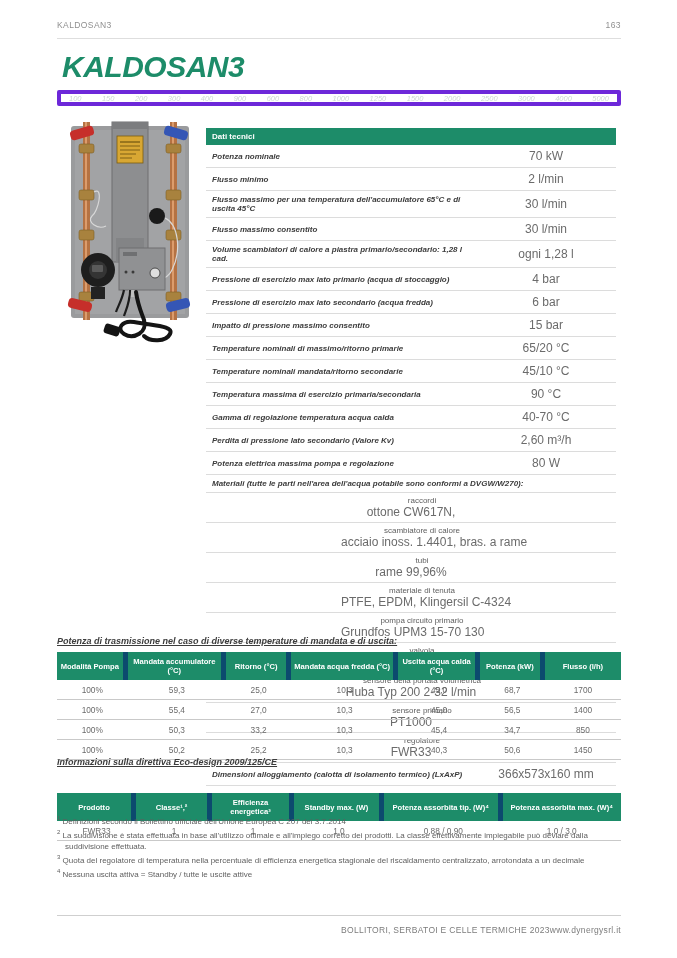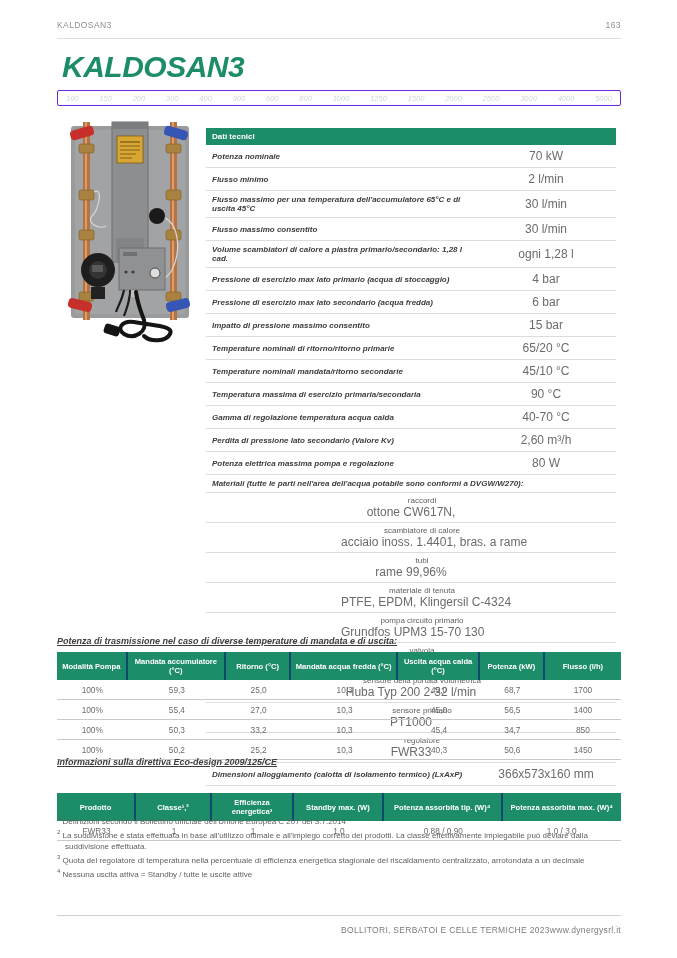--- a/index.html
+++ b/index.html
@@ -10,21 +10,21 @@
 
   
   .page-header { position:absolute; top:20px; left:57px; right:56px; display:flex; justify-content:space-between;
     font-size:8.5px; letter-spacing:.4px; color:#8f8f8f; border-bottom:1px solid #dedede; padding-bottom:8px; }
 
   
   .doc-title { position:absolute; top:50px; left:62px; font-size:30px; font-weight:700; font-style:italic;
     color:var(--accent); letter-spacing:-0.5px; }
 
   
-  .ruler { position:absolute; top:90px; left:57px; width:564px; height:16px; border:1px solid #6d28d9;
+  .ruler { position:absolute; top:90px; left:57px; width:564px; height:16px; border:4px solid #6d28d9;
     border-radius:2px; display:flex; align-items:center; justify-content:space-between; padding:0 8px; }
   .ruler span { font-size:7.5px; font-style:italic; color:#ccd9d3; }
 
   
   .product { position:absolute; top:120px; left:58px; width:144px; height:230px; }
 
   
   .tech { position:absolute; top:128px; left:206px; width:410px; font-size:8px; }
   .tech-head { background:var(--accent); color:#fff; font-weight:700; font-size:8px; padding:4px 6px 4px 6px; }
   .t-row { display:flex; align-items:center; border-bottom:1px solid #dcdcdc; padding:4px 0; }
@@ -39,21 +39,21 @@
     color:#3c3c3c; text-decoration:underline; }
   .caption.trans { top:636px; }
   .caption.eco { top:757px; }
 
   
   .grid { position:absolute; left:57px; width:564px; }
   .grid.trans { top:652px; }
   .grid.eco { top:793px; }
   .grid-head { display:flex; }
   .grid-head .cell { background:var(--accent); color:#fff; font-weight:700; font-size:7.6px;
-    text-align:center; padding:5px 2px; border-right:2px solid #0c4a6e; display:flex; align-items:center; justify-content:center; }
+    text-align:center; padding:5px 2px; border-right:5px solid #0c4a6e; display:flex; align-items:center; justify-content:center; }
   .grid-head .cell:last-child { border-right:none; }
   .grid-row { display:flex; border-bottom:1px solid #c9c9c9; }
   .grid-row .cell { font-size:8.3px; color:#6a6a6a; text-align:center; padding:4.5px 2px; }
   
   .trans .c0{width:12.5%;} .trans .c1{width:17.5%;} .trans .c2{width:11.5%;} .trans .c3{width:19%;}
   .trans .c4{width:14.5%;} .trans .c5{width:11.5%;} .trans .c6{width:13.5%;}
   
   .eco .c0{width:14%;} .eco .c1{width:13.5%;} .eco .c2{width:14.5%;} .eco .c3{width:16%;text-align:center;}
   .eco .c4{width:21%;} .eco .c5{width:21%;}
 
@@ -207,21 +207,21 @@
     </div>
     <div class="t-row">
       <div class="t-label">Pressione di esercizio max lato secondario (acqua fredda)</div>
       <div class="t-value">6 bar</div>
     </div>
     <div class="t-row">
       <div class="t-label">Impatto di pressione massimo consentito</div>
       <div class="t-value">15 bar</div>
     </div>
     <div class="t-row">
-      <div class="t-label">Temperature nominali di ritorno/ritorno primarie</div>
+      <div class="t-label">Temperature nominali di massimo/ritorno primarie</div>
       <div class="t-value">65/20 °C</div>
     </div>
     <div class="t-row">
       <div class="t-label">Temperature nominali mandata/ritorno secondarie</div>
       <div class="t-value">45/10 °C</div>
     </div>
     <div class="t-row">
       <div class="t-label">Temperatura massima di esercizio primaria/secondaria</div>
       <div class="t-value">90 °C</div>
     </div>

